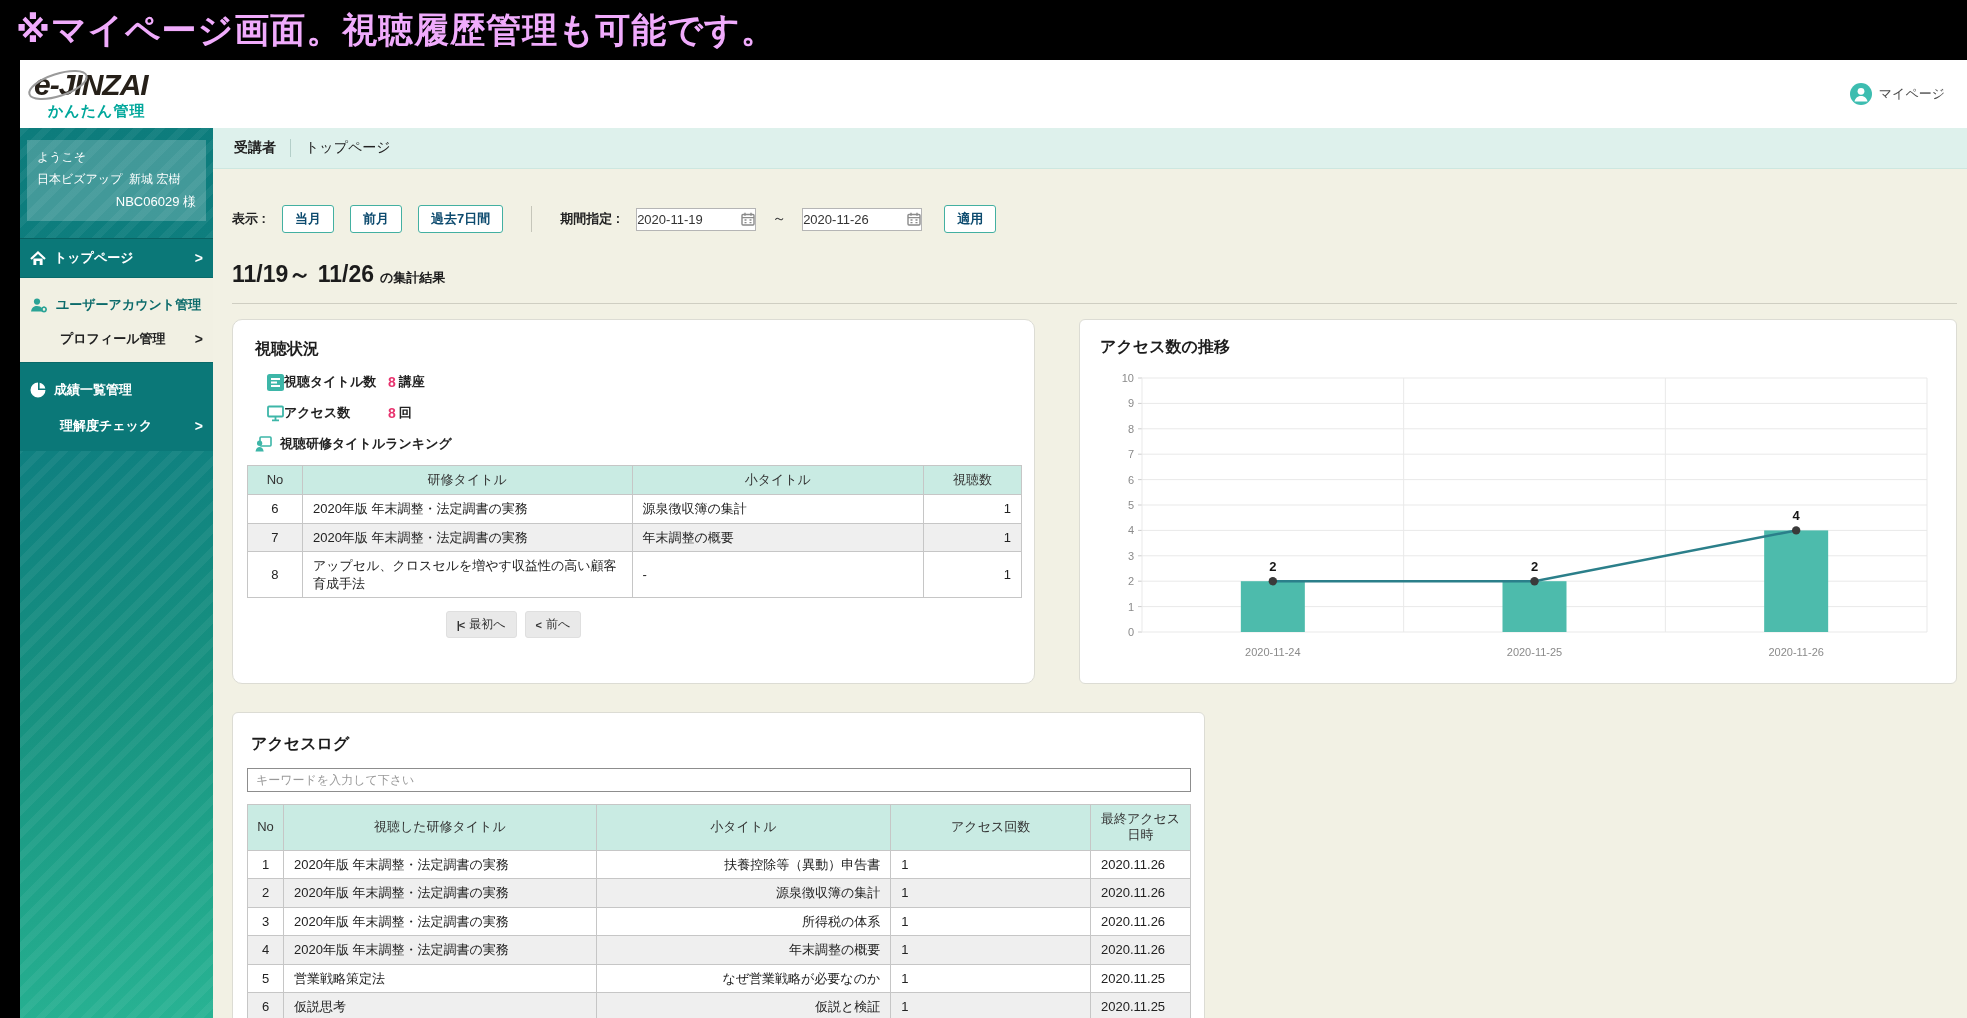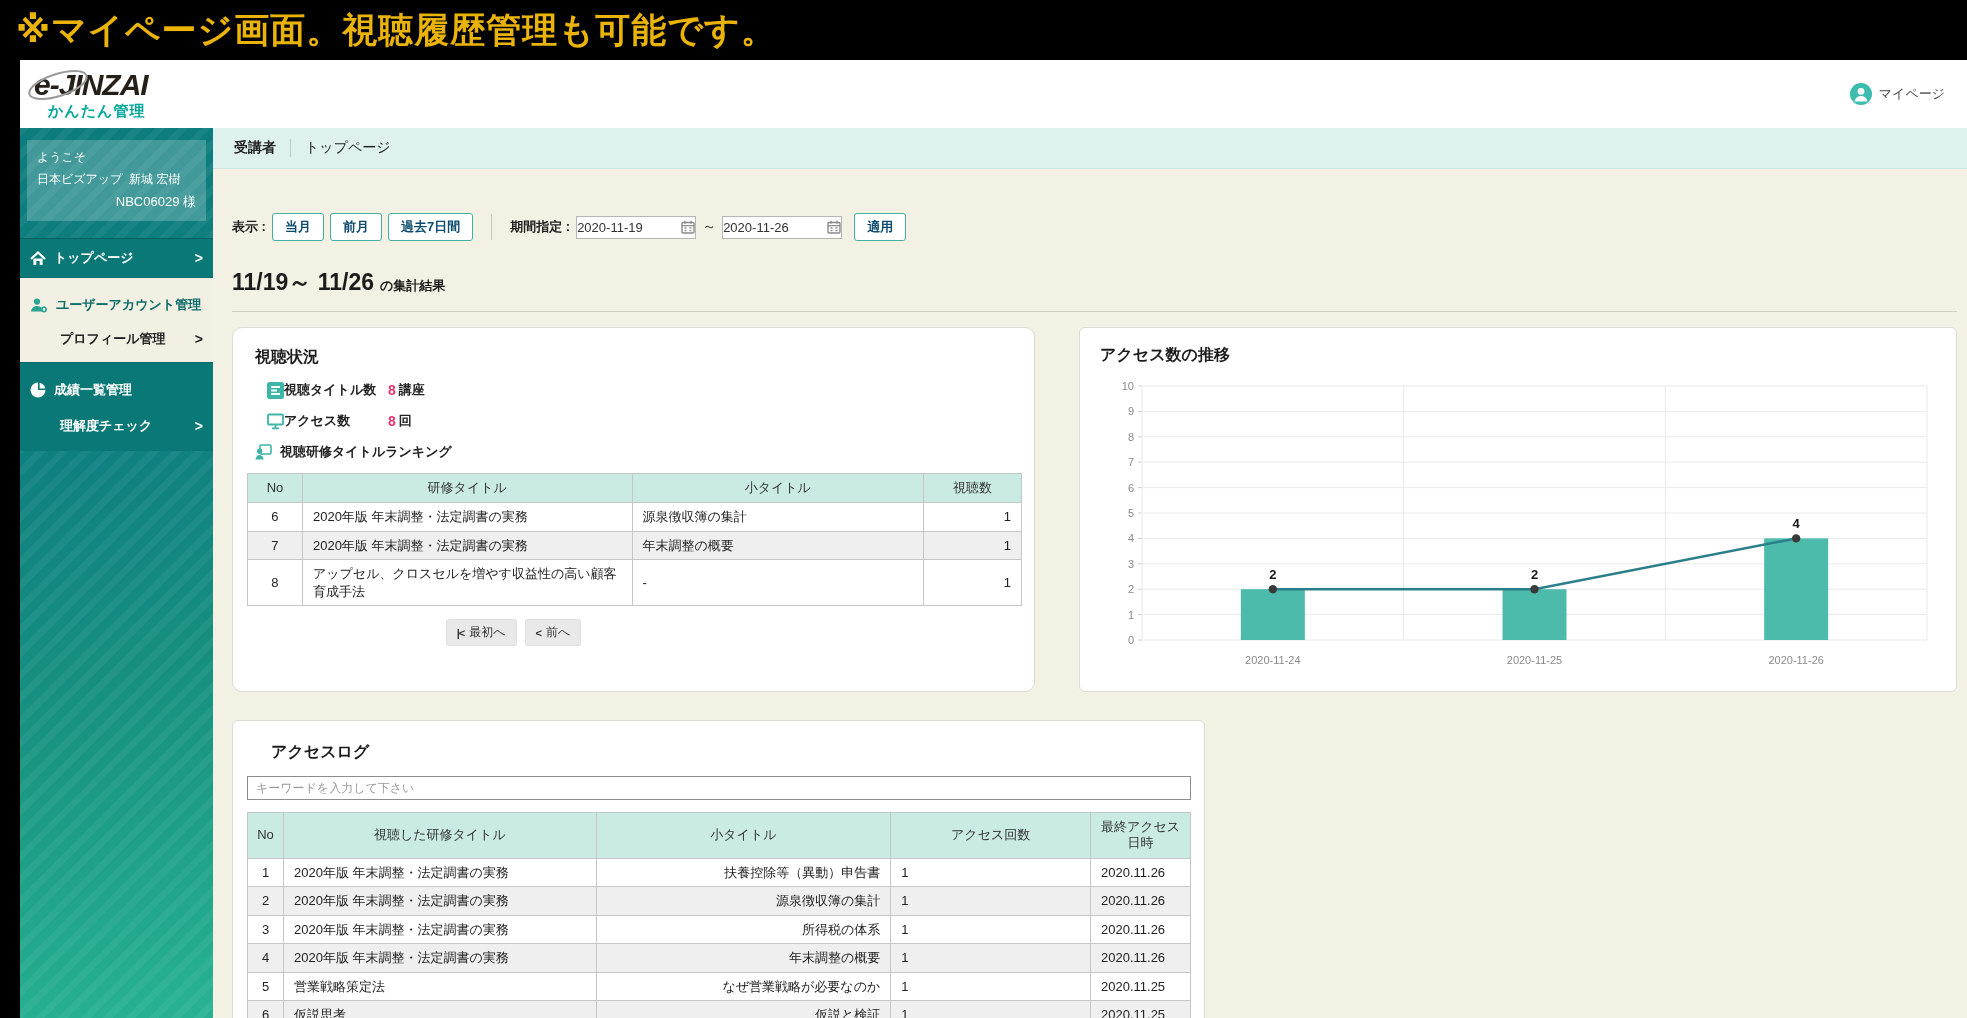--- a/index.html
+++ b/index.html
@@ -3,21 +3,21 @@
 <meta charset="utf-8">
 <style>
   * { box-sizing: border-box; }
   html,body { margin:0; padding:0; }
   body {
     width:1967px; height:1018px; overflow:hidden; position:relative;
     background:#000; font-family:"Liberation Sans","DejaVu Sans",sans-serif; color:#222;
   }
   
   .banner { height:60px; display:flex; align-items:center; padding-left:16px; background:#000; }
-  .banner span { color:#eab308; font-size:35px; font-weight:bold; letter-spacing:1px; }
+  .banner span { color:#f0abfc; font-size:35px; font-weight:bold; letter-spacing:1px; }
 
   
   .app { margin-left:20px; width:1947px; }
   .app-header { background:#fff; height:68px; display:flex; justify-content:space-between; align-items:center; padding:0 22px 0 14px; }
   .logo { position:relative; line-height:1; }
   .logo-orbit { position:absolute; left:-8px; top:-3px; }
   .logo-main { font-size:30px; font-weight:bold; font-style:italic; letter-spacing:-1px; color:#262019; }
   .logo-sub { color:#00a79b; font-weight:bold; font-size:15px; margin:3px 0 0 14px; letter-spacing:1px; }
   .mypage { display:flex; align-items:center; gap:7px; font-size:13px; color:#4a4a4a; cursor:pointer; }
 
@@ -43,21 +43,21 @@
   .nav-teal .nav-main { color:#fff; padding:8px 10px; }
   .nav-teal .nav-sub { color:#fff; padding:10px 10px 2px 40px; }
 
   
   .main { flex:1; background:#f2f1e4; display:flex; flex-direction:column; }
   .breadcrumb { background:#def1ec; height:41px; display:flex; align-items:center; padding-left:21px; gap:14px; font-size:14px; border-bottom:1px solid #cde7e0; }
   .breadcrumb .bc-section { font-weight:bold; }
   .breadcrumb .bc-sep { width:1px; height:18px; background:#b4cfc9; }
   .content { padding:16px 10px 0 19px; }
 
-  .filter-row { display:flex; align-items:center; gap:6px; font-size:13px; margin:28px 0 0; }
+  .filter-row { display:flex; align-items:center; gap:16px; font-size:13px; margin:20px 0 0; }
   .filter-label { font-weight:bold; }
   .btn-teal { background:#fff; border:1px solid #43b0a1; border-radius:3px; padding:4px 12px; font-weight:bold; font-size:13px; color:#0c4a6e; cursor:pointer; font-family:inherit; }
   .vsep { width:1px; height:26px; background:#c6c6ba; margin:0 12px; }
   .date-wrap { background:#fff; border:1px solid #b5b5b5; padding:3px 0; display:flex; align-items:center; gap:8px; width:120px; justify-content:space-between; }
   .date-wrap input { border:none; outline:none; width:82px; font-size:13px; color:#333; font-family:inherit; padding:0; }
   .tilde { color:#333; font-size:14px; }
 
   .sum-heading { margin:26px 0 0; font-size:23px; font-weight:bold; color:#1c1c1c; }
   .sum-heading .suffix { font-size:13px; margin-left:6px; }
   .rule { border:none; border-top:1px solid #cfcec2; margin:13px 0 15px; }
@@ -82,21 +82,21 @@
 
   .rank-table { width:775px; margin-top:12px; }
   .pagination { display:flex; gap:8px; justify-content:center; padding-right:240px; margin-top:13px; }
   .page-btn { background:#e9e9e9; border:1px solid #dfdfdf; border-radius:3px; padding:4px 10px; font-size:12px; color:#333; display:flex; align-items:center; gap:5px; cursor:pointer; font-family:inherit; }
   .page-btn .pg-icon { font-weight:bold; font-size:11px; letter-spacing:-1px; }
 
   .card-chart { flex:1; padding:17px 20px 12px; }
   .chart-wrap { margin-top:8px; }
 
   .card-log { margin-top:28px; width:973px; padding:21px 14px 60px; min-height:340px; }
-  .card-log .card-title { margin-left:24px; }
+  .card-log .card-title { margin-left:4px; }
   .search-input { width:944px; border:1px solid #8d8d8d; background:#fff; padding:4px 8px; font-size:12px; color:#333; margin:13px 0 12px; height:24px; font-family:inherit; }
   .search-input::placeholder { color:#999; }
   .log-table { width:944px; }
 </style>
 </head>
 <body>
 
 <div class="banner">
   <span>※マイページ画面。視聴履歴管理も可能です。</span>
 </div>

